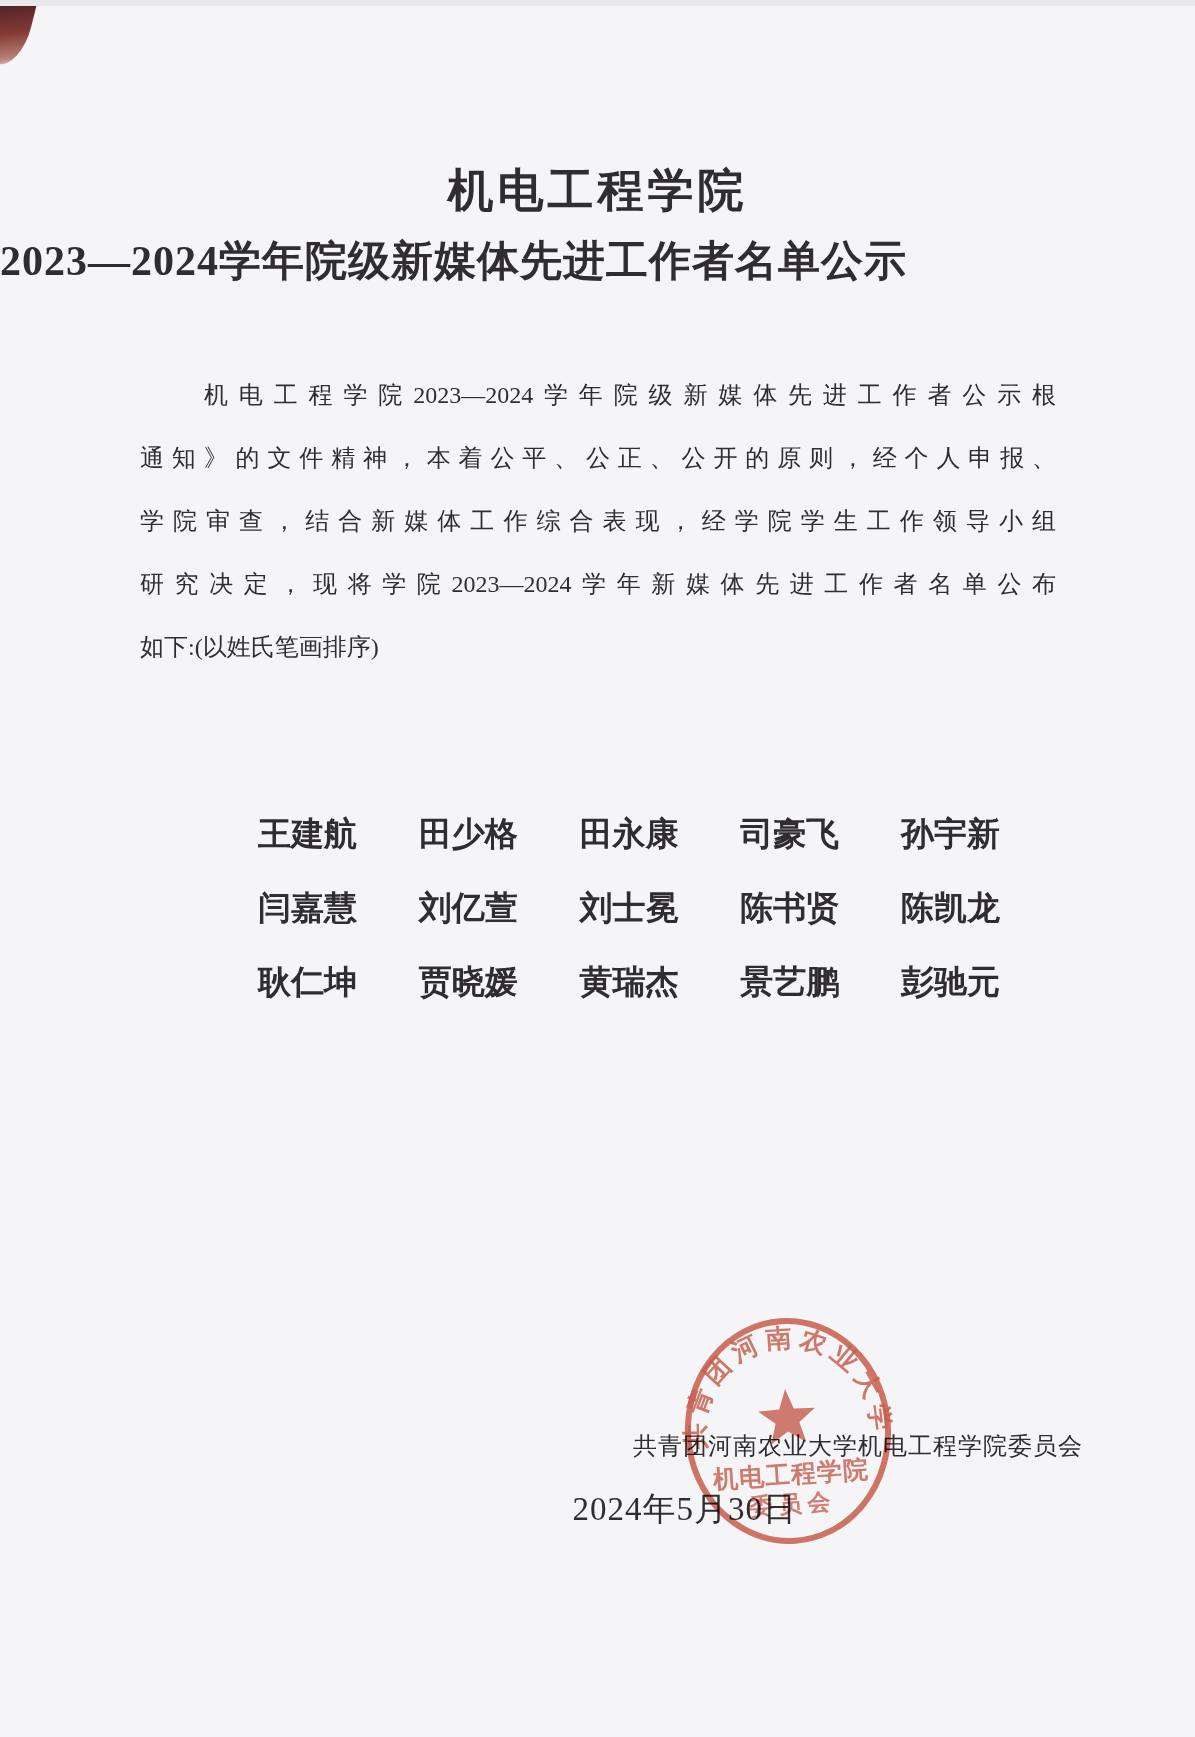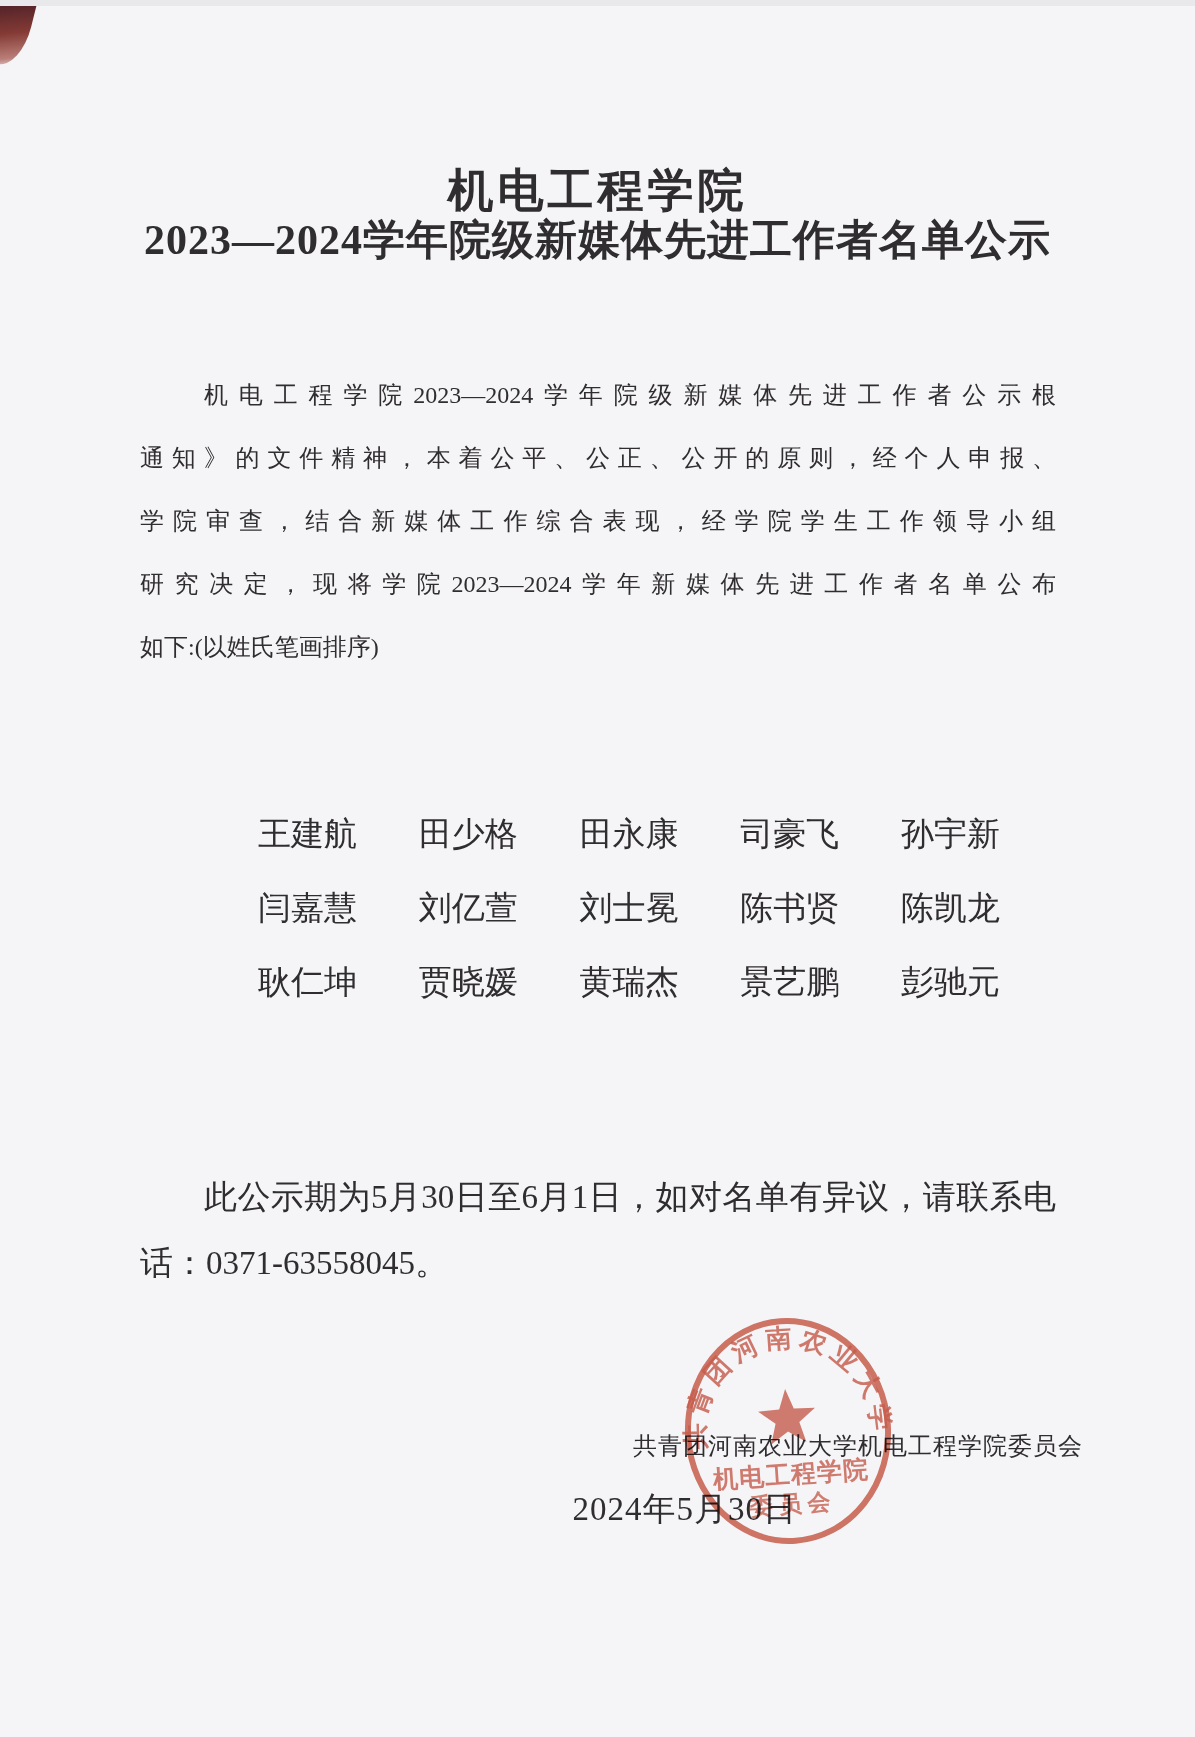--- a/index.html
+++ b/index.html
@@ -20,43 +20,43 @@
     transform:rotate(14deg);
     border-radius:0 0 60% 40%;
     opacity:.92;
   }
   .title1{
     position:absolute;left:0;top:158px;width:100%;
     margin:0;text-align:center;
     font-size:46px;line-height:54px;font-weight:bold;letter-spacing:4px;
   }
   .title2{
-    position:absolute;left:0;top:207px;width:100%;
-    margin:0;text-align:center;
+    position:absolute;left:0;top:228px;width:100%;
+    margin:0;
     font-size:42px;line-height:54px;font-weight:bold;letter-spacing:1px;
   }
   .body-text{
     position:absolute;left:140px;top:358px;width:916px;
     font-size:24px;
   }
   .bline{
     height:63px;line-height:63px;white-space:nowrap;
     text-align:justify;text-align-last:justify;text-justify:inter-character;
   }
   .bline.indent{padding-left:64px;}
   .bline.last{text-align:left;text-align-last:left;}
   .names{
     position:absolute;left:258px;top:791px;width:742px;
     font-size:33px;
   }
   .name-row{
     display:flex;justify-content:space-between;
     height:74px;line-height:74px;
   }
-  .name-row span{white-space:nowrap;}
+  .name-row span{white-space:nowrap;font-weight:bold;}
   .closing{
     position:absolute;left:140px;top:1158px;width:916px;
     font-size:33px;
   }
   .cline{
     height:66px;line-height:66px;white-space:nowrap;
     text-align:justify;text-align-last:justify;text-justify:inter-character;
   }
   .cline.indent{padding-left:64px;}
   .cline.last{text-align:left;text-align-last:left;}
@@ -116,24 +116,20 @@
     </div>
     <div class="name-row">
       <span>耿仁坤</span>
       <span>贾晓媛</span>
       <span>黄瑞杰</span>
       <span>景艺鹏</span>
       <span>彭驰元</span>
     </div>
   </div>
 
-  <div class="closing">
-    <div class="cline indent">此公示期为5月30日至6月1日，如对名单有异议，请联系电</div>
-    <div class="cline last">话：0371-63558045。</div>
-  </div>
 
   <div class="signature">共青团河南农业大学机电工程学院委员会</div>
   <div class="date">2024年5月30日</div>
 
   <svg class="stamp" viewBox="0 0 212 232" aria-hidden="true">
     <defs>
       <path id="seal-arc-path" d="M 27.1 144.7 A 84 84 0 1 1 184.9 144.7" fill="none"></path>
     </defs>
     <ellipse cx="106" cy="116" rx="100" ry="110" fill="none" style="stroke:var(--stamp-red)" stroke-width="6" stroke-opacity="0.85"></ellipse>
     <polygon points="106,74 113.3,93.9 134.5,94.7 117.9,107.9 123.6,128.3 106,116.5 88.4,128.3 94.1,107.9 77.5,94.7 98.7,93.9" style="fill:var(--stamp-red)" fill-opacity="0.8"></polygon>

